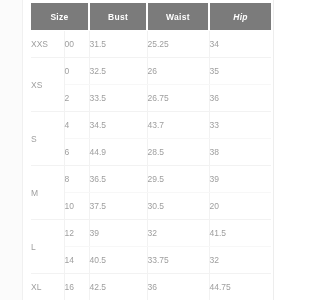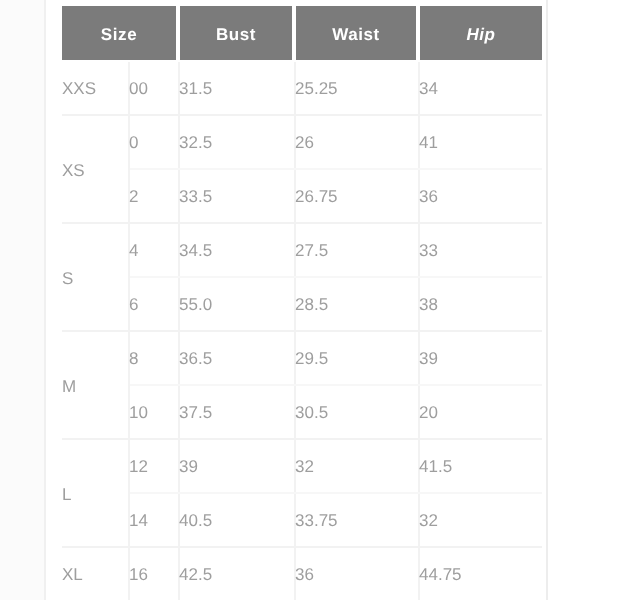--- a/index.html
+++ b/index.html
@@ -136,38 +136,38 @@
               <td class="num">00</td>
               <td class="val">31.5</td>
               <td class="val">25.25</td>
               <td class="val">34</td>
             </tr>
             <tr class="inner-row">
               <td class="group-label group-span" rowspan="2">XS</td>
               <td class="num">0</td>
               <td class="val">32.5</td>
               <td class="val">26</td>
-              <td class="val">41</td>
+              <td class="val">35</td>
             </tr>
             <tr>
               <td class="num">2</td>
               <td class="val">33.5</td>
               <td class="val">26.75</td>
               <td class="val">36</td>
             </tr>
             <tr class="inner-row">
               <td class="group-label group-span" rowspan="2">S</td>
               <td class="num">4</td>
               <td class="val">34.5</td>
-              <td class="val">27.5</td>
+              <td class="val">43.7</td>
               <td class="val">33</td>
             </tr>
             <tr>
               <td class="num">6</td>
-              <td class="val">55.0</td>
+              <td class="val">44.9</td>
               <td class="val">28.5</td>
               <td class="val">38</td>
             </tr>
             <tr class="inner-row">
               <td class="group-label group-span" rowspan="2">M</td>
               <td class="num">8</td>
               <td class="val">36.5</td>
               <td class="val">29.5</td>
               <td class="val">39</td>
             </tr>

